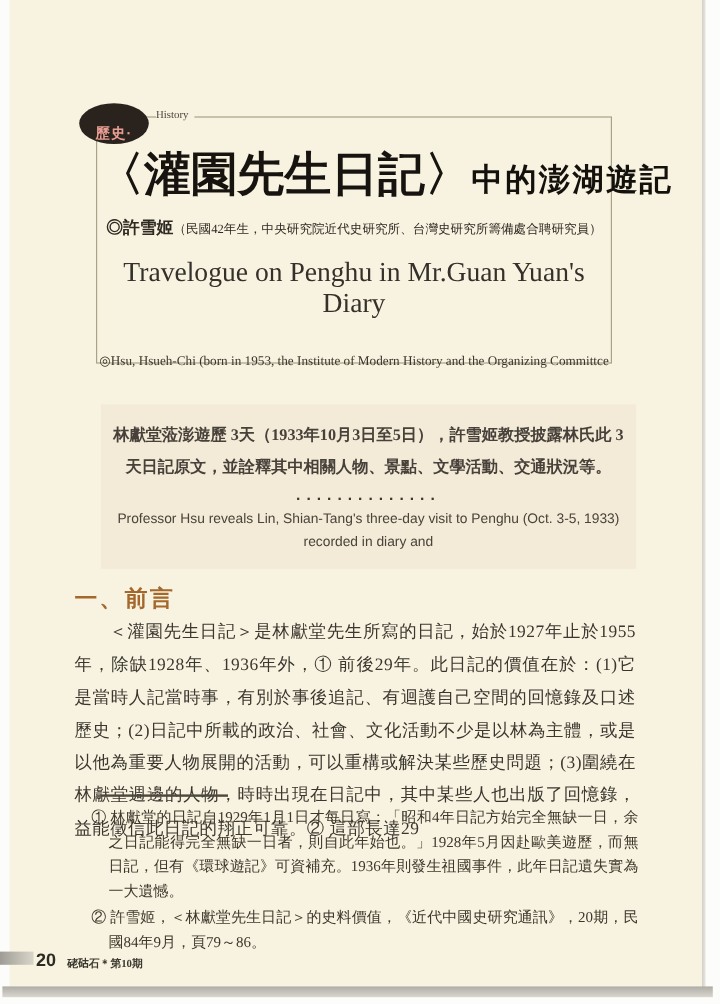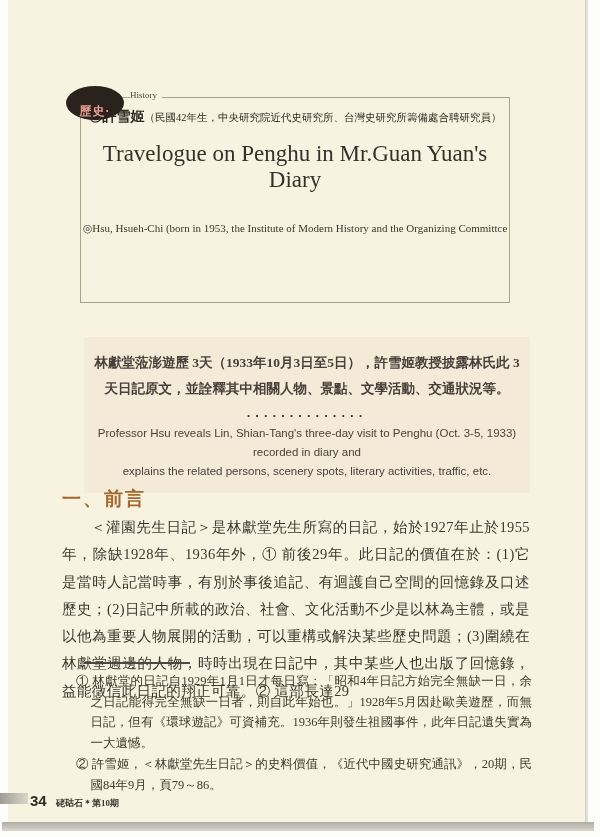--- a/index.html
+++ b/index.html
@@ -128,42 +128,44 @@
 <div class="edge-right"></div>
 <div class="edge-bottom"></div>
 <div class="spine-mark"></div>
 
 <div class="badge">
   <span class="badge-text">歷史·</span>
 </div>
 <div class="history-label">History</div>
 
 <div class="title-box">
+  <div class="main-title">
+    <span class="title-script">〈灌園先生日記〉</span><span class="title-bold">中的澎湖遊記</span>
+  </div>
   <div class="author-zh">
     <span class="author-zh-name">◎許雪姬</span><span class="author-zh-affil">（民國42年生，中央研究院近代史研究所、台灣史研究所籌備處合聘研究員）</span>
   </div>
   <div class="title-en">Travelogue on Penghu in Mr.Guan Yuan's Diary</div>
   <div class="author-en">
     <div>◎Hsu, Hsueh-Chi (born in 1953, the Institute of Modern History and the Organizing Committce</div>
   </div>
 </div>
 
 <div class="abstract">
   <div class="abstract-zh">林獻堂蒞澎遊歷 3天（1933年10月3日至5日），許雪姬教授披露林氏此 3天日記原文，並詮釋其中相關人物、景點、文學活動、交通狀況等。</div>
   <div class="abstract-dots">..............</div>
   <div class="abstract-en">
     <div>Professor Hsu reveals Lin, Shian-Tang's three-day visit to Penghu (Oct. 3-5, 1933)</div>
     <div>recorded in diary and</div>
-    <div>explains the related persons, scenery spots, literary activities, traffic, etc.</div>
   </div>
 </div>
 
 <div class="section-heading">一、前言</div>
 <div class="body-paragraph">＜灌園先生日記＞是林獻堂先生所寫的日記，始於1927年止於1955年，除缺1928年、1936年外，① 前後29年。此日記的價值在於：(1)它是當時人記當時事，有別於事後追記、有迴護自己空間的回憶錄及口述歷史；(2)日記中所載的政治、社會、文化活動不少是以林為主體，或是以他為重要人物展開的活動，可以重構或解決某些歷史問題；(3)圍繞在林獻堂週邊的人物，時時出現在日記中，其中某些人也出版了回憶錄，益能徵信此日記的翔正可靠。② 這部長達29</div>
 
 <div class="footnote-rule"></div>
 <div class="footnotes">
   <div class="footnote">① 林獻堂的日記自1929年1月1日才每日寫：「昭和4年日記方始完全無缺一日，余之日記能得完全無缺一日者，則自此年始也。」1928年5月因赴歐美遊歷，而無日記，但有《環球遊記》可資補充。1936年則發生祖國事件，此年日記遺失實為一大遺憾。</div>
   <div class="footnote">② 許雪姬，＜林獻堂先生日記＞的史料價值，《近代中國史研究通訊》，20期，民國84年9月，頁79～86。</div>
 </div>
 
-<div class="page-num">34</div>
+<div class="page-num">20</div>
 <div class="journal-name">硓𥑮石＊第10期</div>
 
 </body></html>

